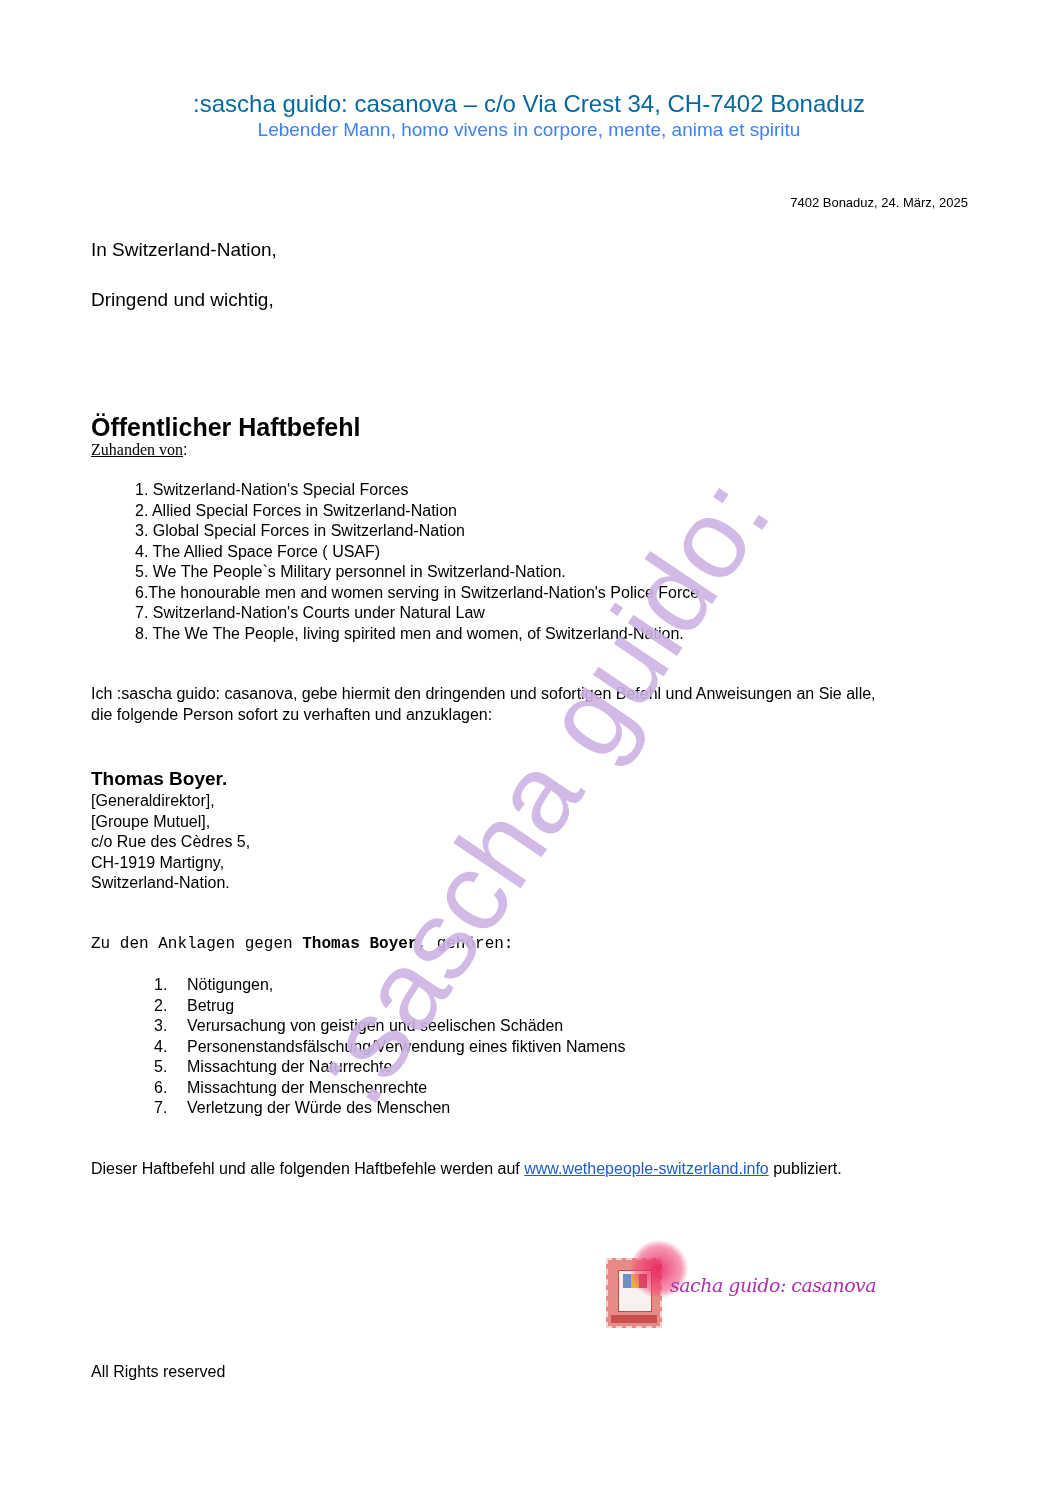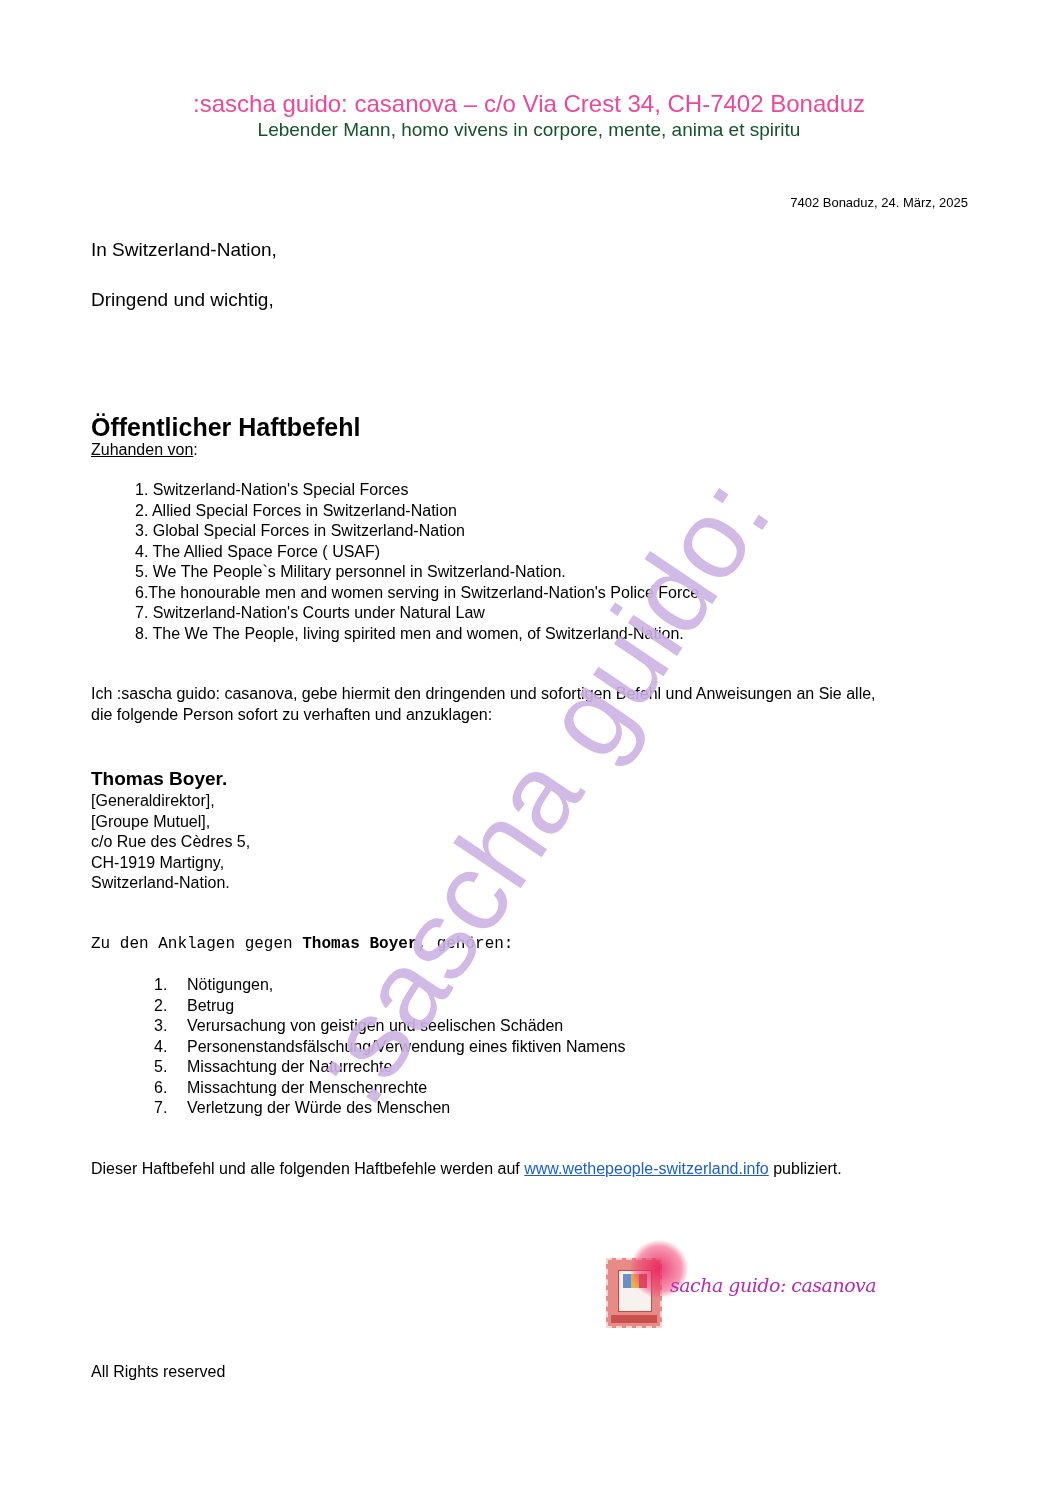--- a/index.html
+++ b/index.html
@@ -4,31 +4,31 @@
   <style>
     html, body { margin: 0; padding: 0; background: #ffffff; }
     body {
       width: 1058px; height: 1497px; position: relative; overflow: hidden;
       font-family: "Liberation Sans", sans-serif; color: #000;
     }
     .page { position: absolute; left: 0; top: 0; width: 1058px; height: 1497px; }
     .abs { position: absolute; white-space: nowrap; }
     .header-line1 {
       left: 0; width: 1058px; top: 90px; text-align: center;
-      font-size: 24px; color: #ec4899; letter-spacing: 0px;
+      font-size: 24px; color: #0369a1; letter-spacing: 0px;
     }
     .header-line2 {
       left: 0; width: 1058px; top: 119px; text-align: center;
-      font-size: 19px; color: #14532d;
+      font-size: 19px; color: #3b82f6;
     }
     .date { right: 90px; top: 195px; font-size: 13px; }
     .greet { left: 91px; font-size: 19px; }
     .title { left: 91px; top: 366px; font-size: 25px; font-weight: bold; margin-top: 47px; }
     .txt { font-size: 16px; line-height: 20.5px; }
-    .underline { text-decoration: underline; }
+    .underline { text-decoration: underline; font-family: Liberation Serif, serif; }
     .list1 { left: 91px; top: 480px; margin-left: 44px; }
     .list1 div { height: 20.5px; }
     .para { left: 91px; top: 684px; }
     .person { left: 91px; top: 767px; }
     .person .name { font-size: 19px; font-weight: bold; line-height: 24px; }
     .charges-intro { left: 91px; top: 934px; font-family: Liberation Mono, monospace; }
     .charges { left: 154px; top: 975px; }
     .charges .row { height: 20.5px; display: flex; }
     .charges .num { width: 33px; }
     .pub { left: 91px; top: 1159px; }

